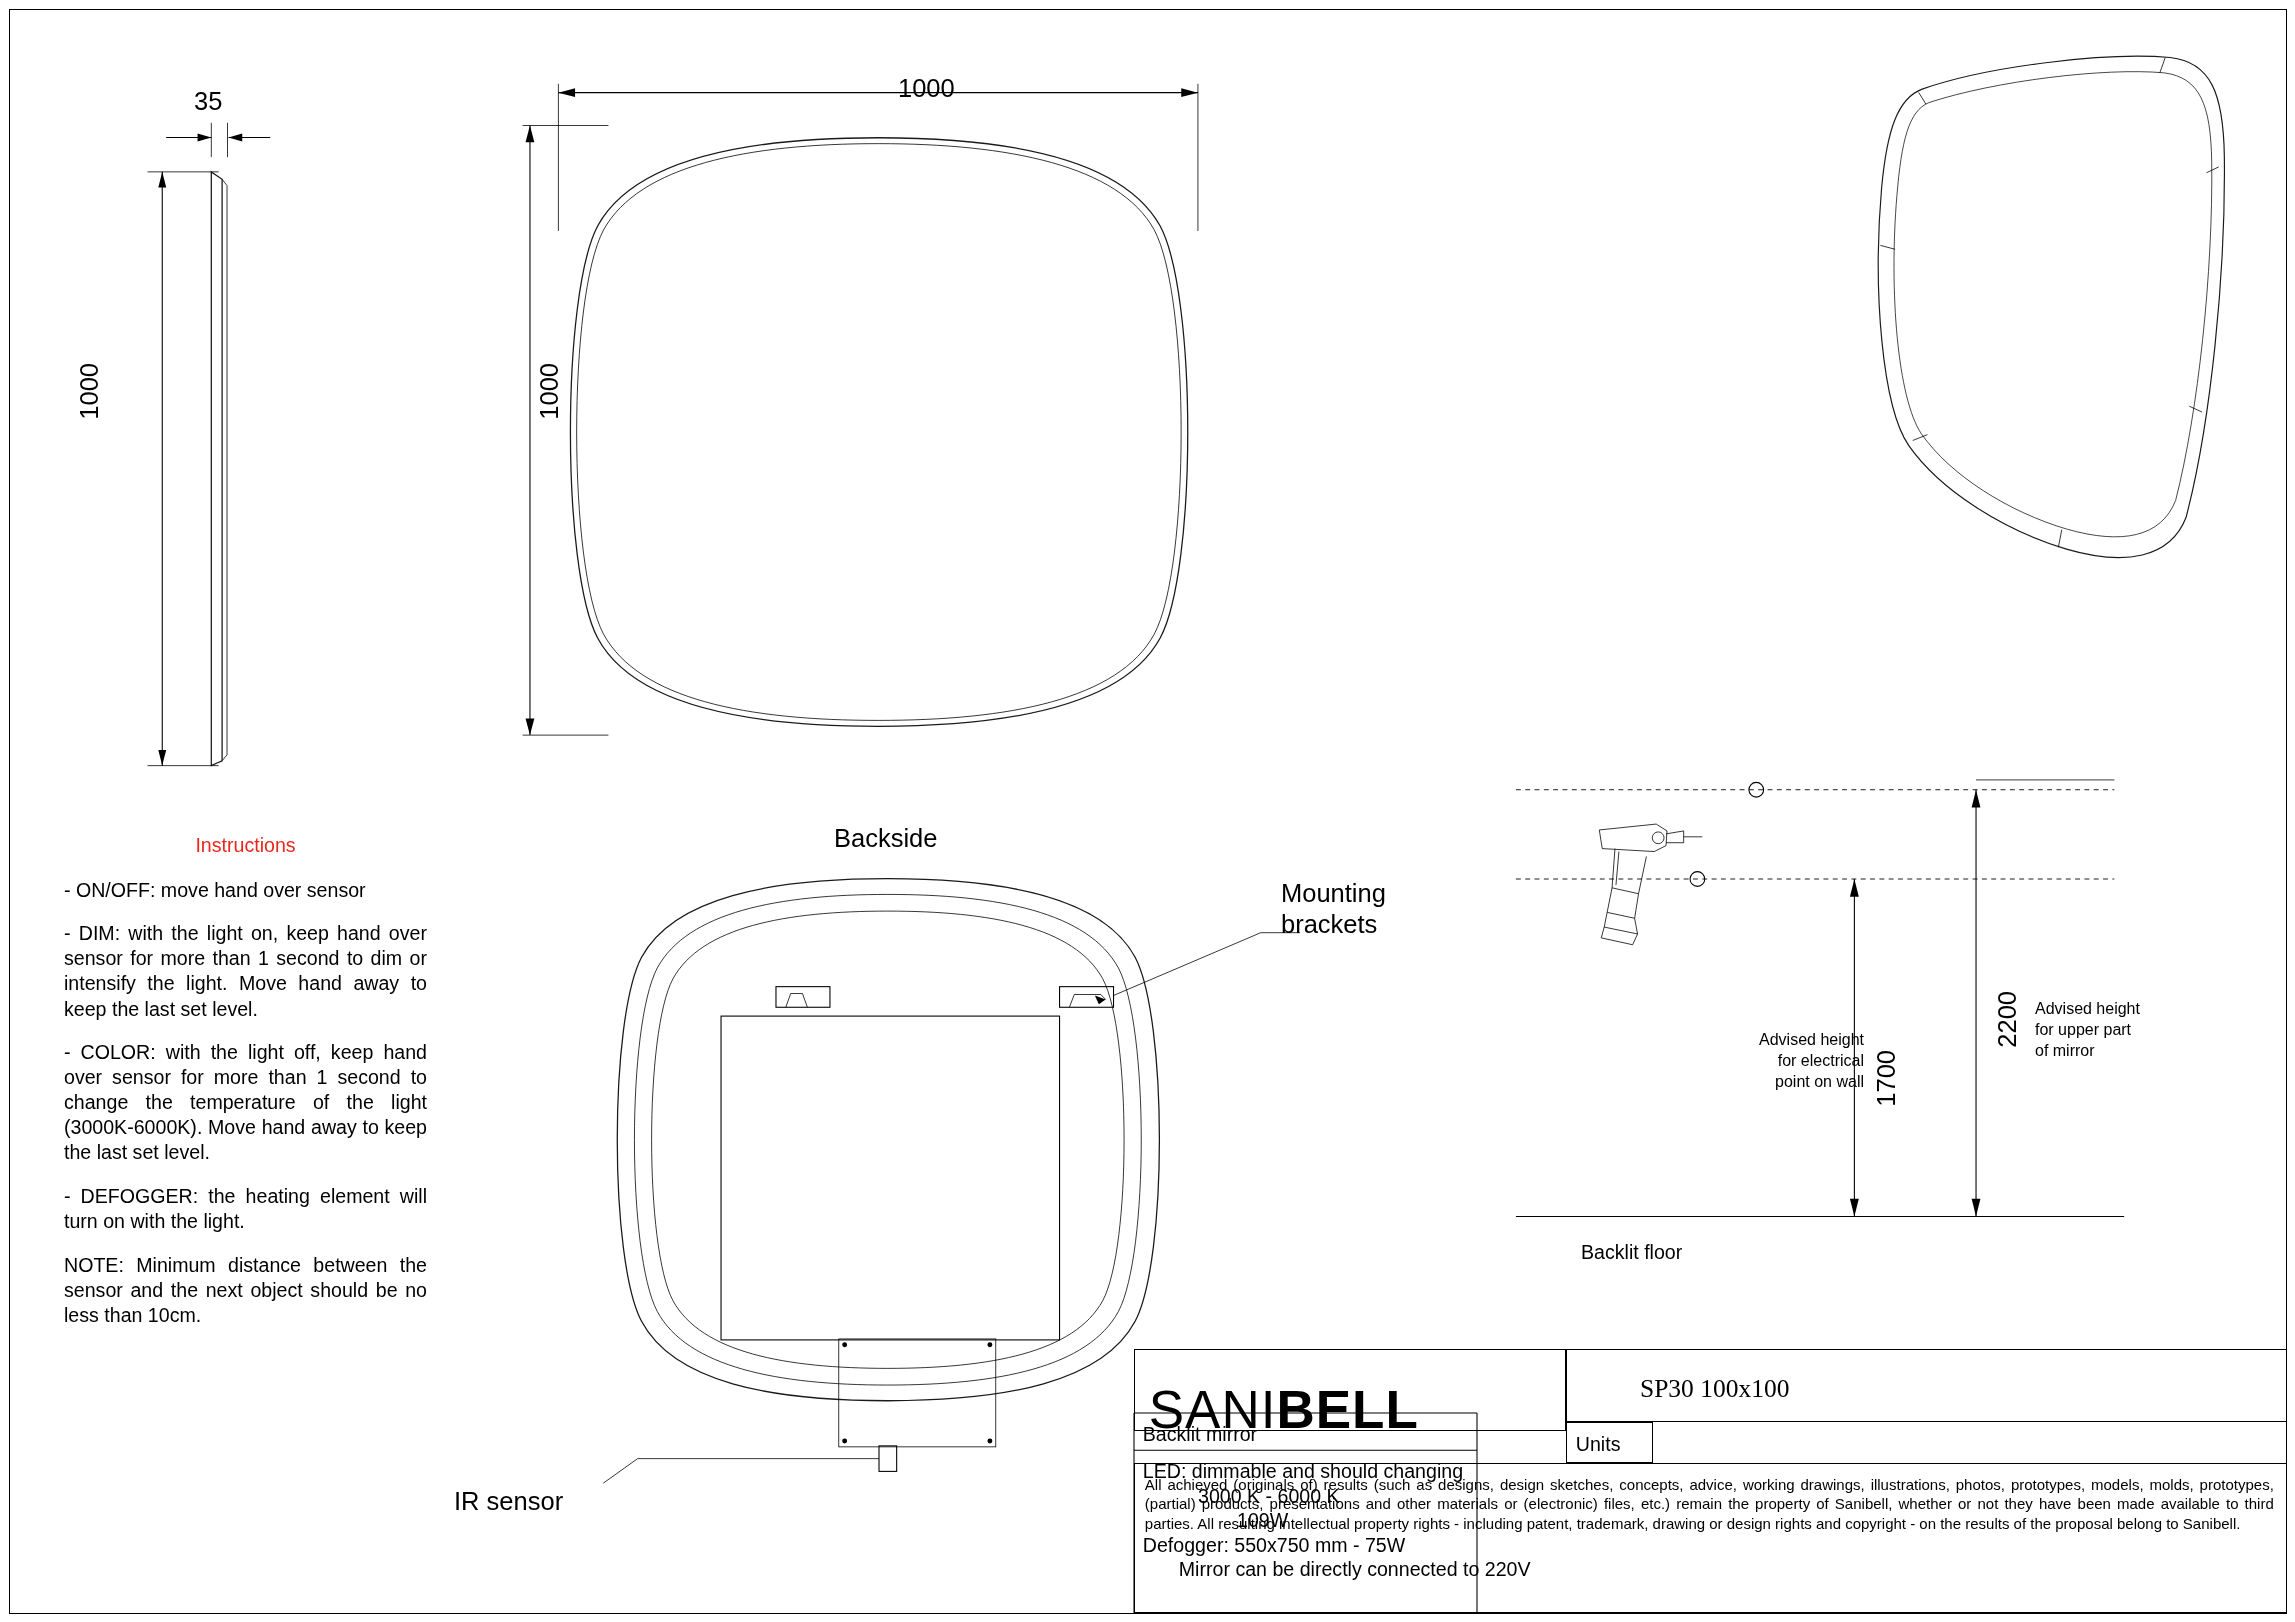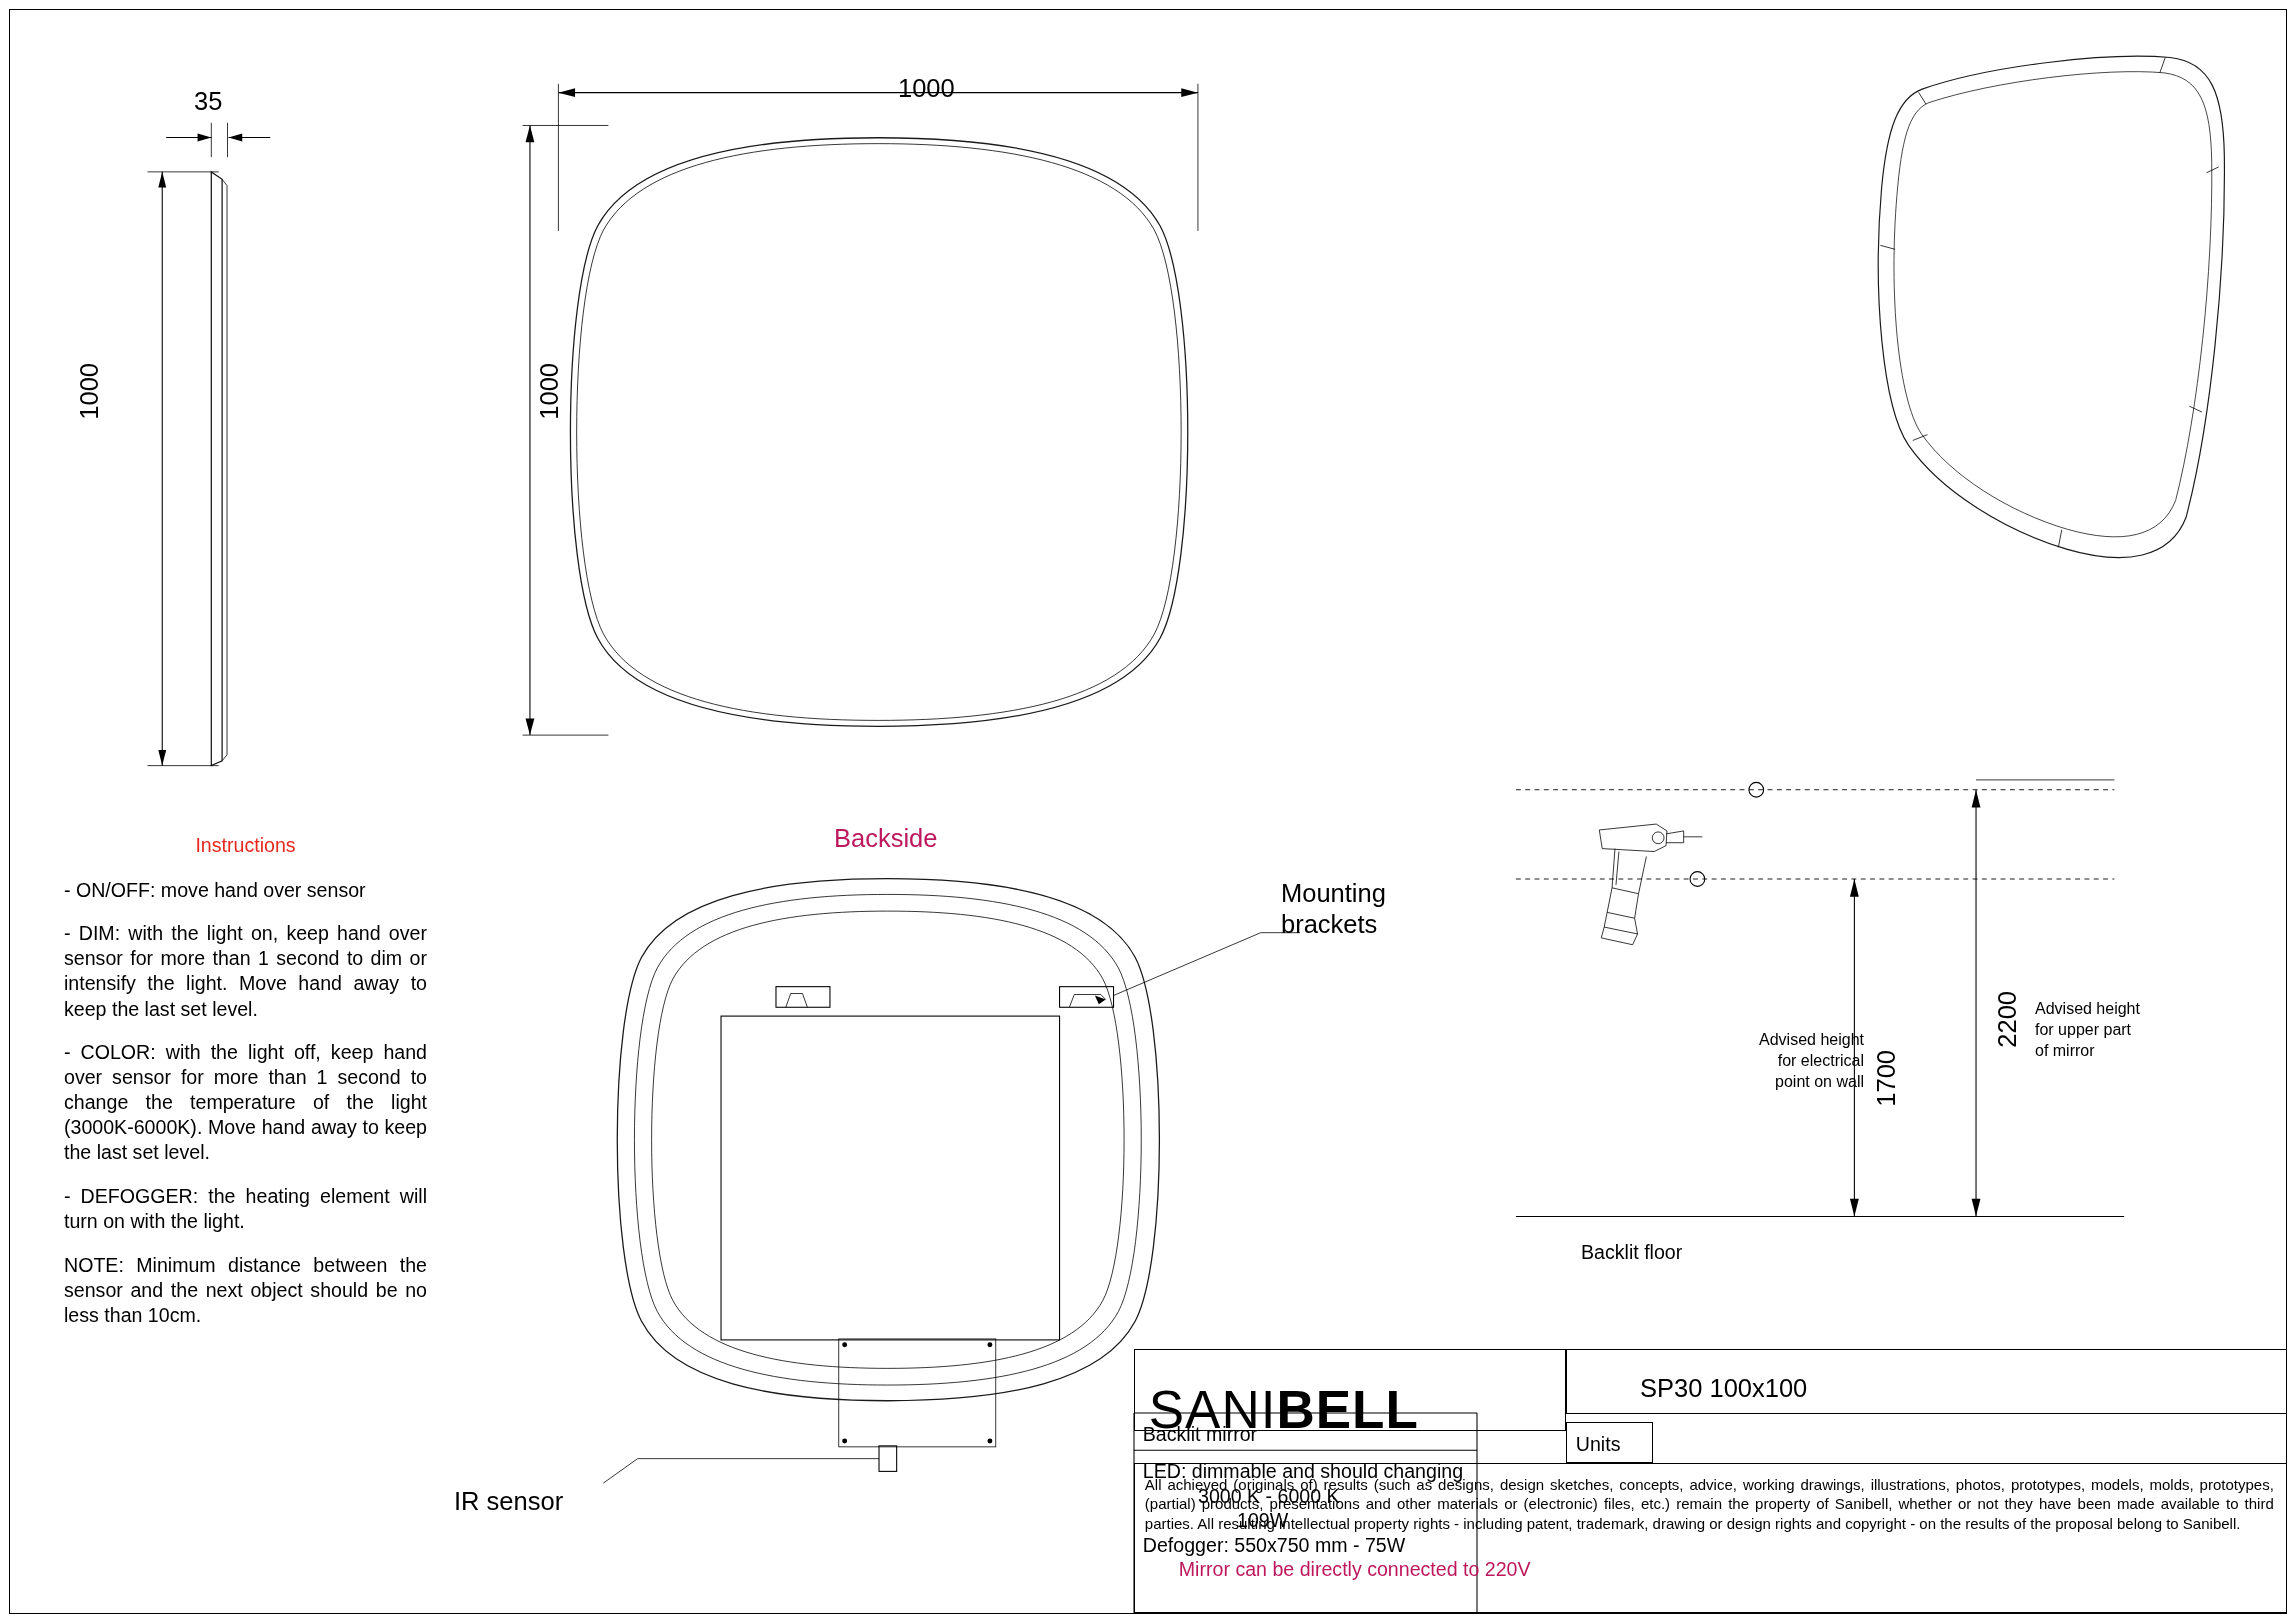--- a/index.html
+++ b/index.html
@@ -13,21 +13,21 @@
   .border{
     position:absolute;left:8.8px;top:8.8px;
     width:2278px;height:1605px;
     border:1.5px solid #000;
     box-sizing:border-box;
   }
   .abs{position:absolute;}
   .lbl{font-size:19.6px;white-space:pre;}
   .lbl-lg{font-size:25.5px;white-space:pre;}
   .lbl-sm{font-size:16px;white-space:pre;}
-  .red{color:#be185d;}
+  .red{color:#000000;}
   .vert{
     writing-mode:vertical-rl;
     transform:rotate(180deg);
     white-space:pre;
   }
   svg{display:block;overflow:visible;}
   .ln{stroke:#000;stroke-width:2.2;fill:none;}
   .ln-thin{stroke:#000;stroke-width:1.6;fill:none;}
   .ln-mirror{stroke:#1a1a1a;stroke-width:2.6;fill:none;}
   .dash{stroke:#000;stroke-width:1.8;fill:none;stroke-dasharray:10 9;}
@@ -271,21 +271,21 @@
     <div class="abs spec-line" style="left:8.8px;top:119px;">Defogger: 550x750 mm - 75W</div>
     <div class="abs spec-line red" style="left:8.8px;top:143px;margin-left:36px;">Mirror can be directly connected to 220V</div>
   </div>
 
   <div id="titleblock">
     <div class="tb-cell" style="left:0;top:0;width:432px;height:82px;">
       <div class="brand abs" style="left:13.7px;top:28.5px;">
         <span class="thin">SANI</span><span class="bold">BELL</span>
       </div>
     </div>
-    <div class="tb-cell" style="left:432px;top:0;width:721px;height:65px;">
+    <div class="tb-cell" style="left:432px;top:0;width:721px;height:73px;font-family:Liberation Serif, serif;">
       <div class="abs lbl-lg" style="left:73px;top:23.6px;">SP30 100x100</div>
     </div>
     <div class="tb-cell" style="left:432px;top:73px;width:87px;height:41px;">
       <div class="abs lbl" style="left:8.8px;top:9.8px;">Units</div>
     </div>
     <div class="tb-cell" style="left:0;top:114px;width:1153px;height:150px;">
       <div class="legal abs" style="left:9.8px;top:10.8px;width:1129px;">All achieved (originals of) results (such as designs, design sketches, concepts, advice, working drawings, illustrations, photos, prototypes, models, molds, prototypes, (partial) products, presentations and other materials or (electronic) files, etc.) remain the property of Sanibell, whether or not they have been made available to third parties. All resulting intellectual property rights - including patent, trademark, drawing or design rights and copyright - on the results of the proposal belong to Sanibell.</div>
     </div>
   </div>
 

